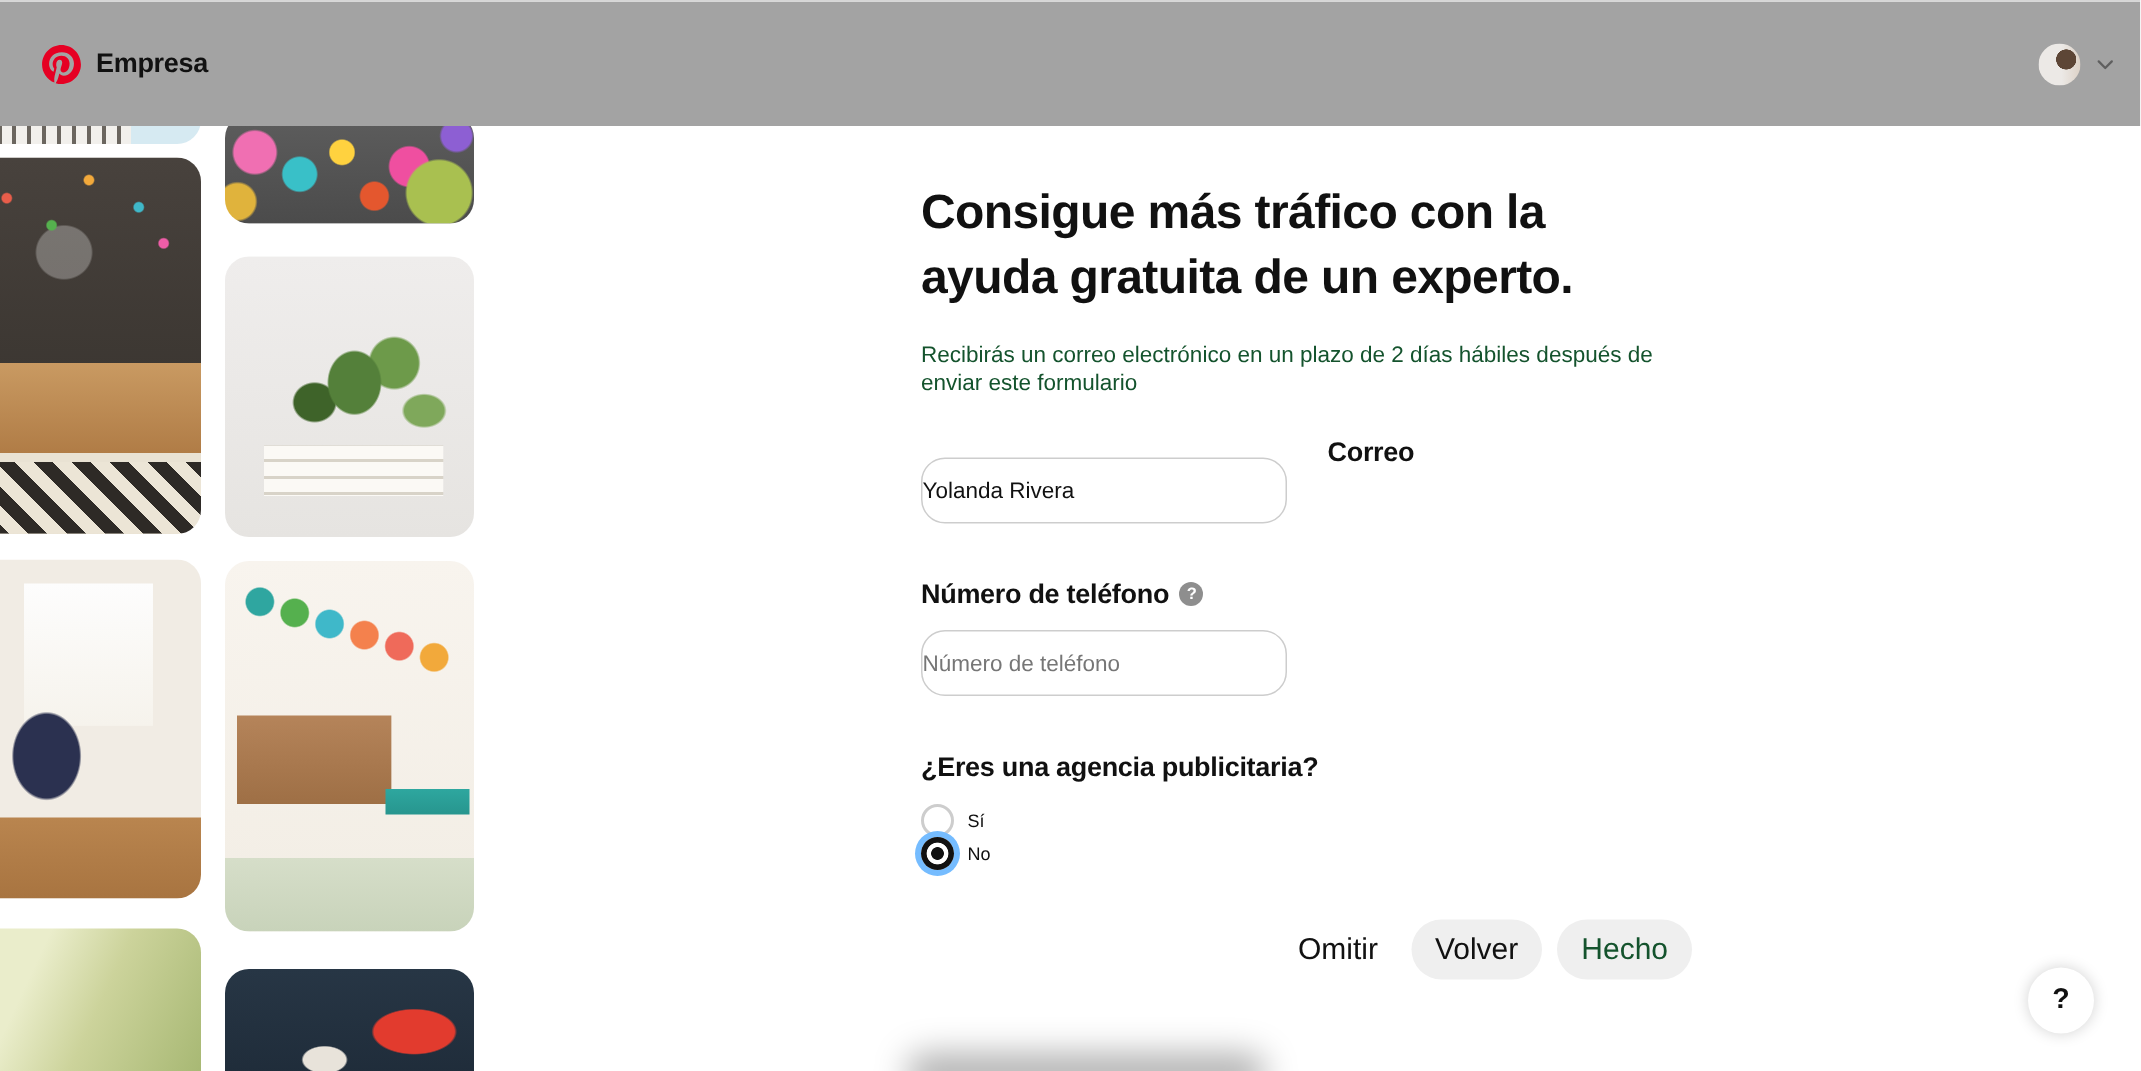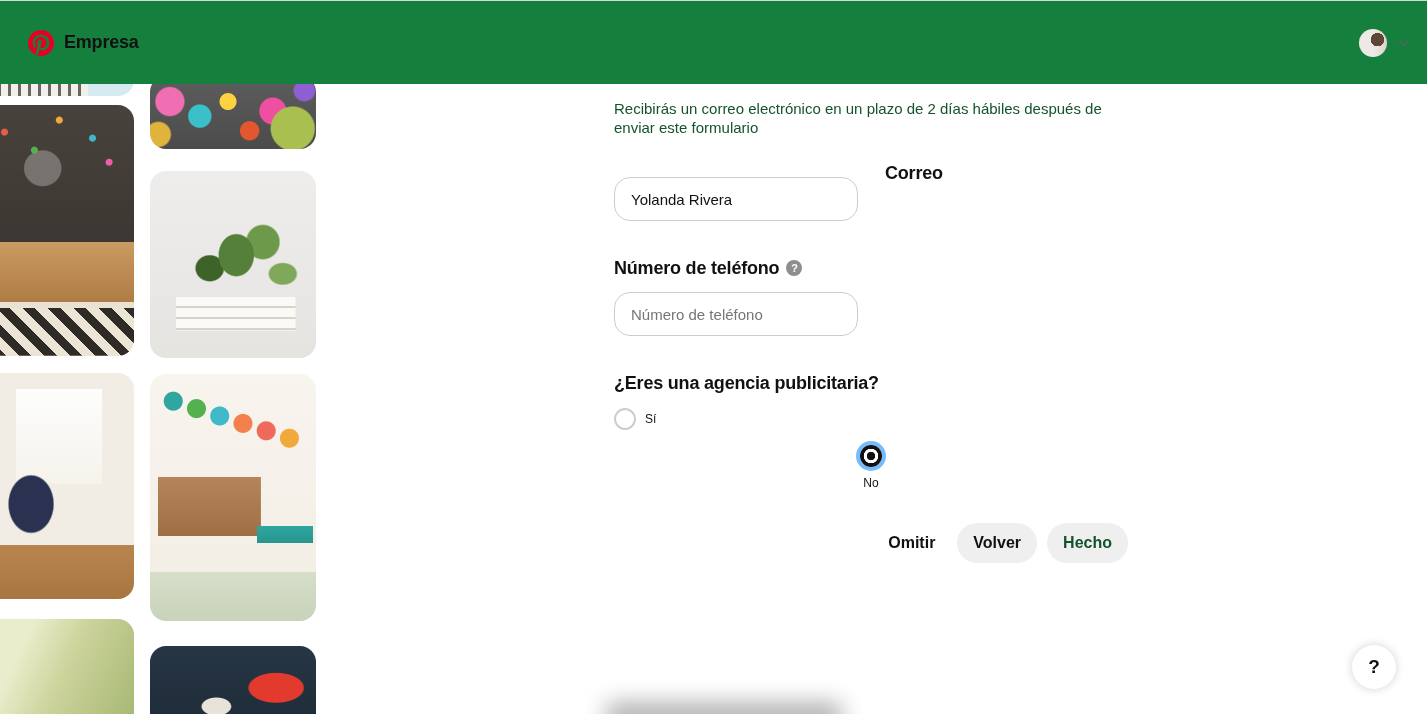--- a/index.html
+++ b/index.html
@@ -1,21 +1,21 @@
 <!DOCTYPE html>
 <html><head>
 <meta charset="utf-8">
 <style>
   html,body{margin:0;padding:0;background:#fff;}
   .page{position:relative;width:1427px;height:714px;overflow:hidden;background:#fff;
         border-top:1px solid #d6d6d6;box-sizing:border-box;
         font-family:"Liberation Sans",sans-serif;color:#111;}
 
   
-  .topbar{position:absolute;left:0;top:0;right:0;height:83px;background:#15803d;z-index:20;
+  .topbar{position:absolute;left:0;top:0;right:0;height:83px;background:#a3a3a3;z-index:20;
           display:flex;align-items:center;justify-content:space-between;padding:0 16px 0 28px;box-sizing:border-box;}
   .brand{display:flex;align-items:center;gap:10px;text-decoration:none;color:#111;cursor:pointer;}
   .logo{width:26px;height:26px;display:block;}
   .brand-label{font-size:18px;font-weight:700;letter-spacing:-0.2px;}
   .account{display:flex;align-items:center;gap:9px;cursor:pointer;}
   .avatar{width:28px;height:28px;border-radius:50%;
           background:
             radial-gradient(circle at 66% 38%,#5d4636 0 26%,rgba(0,0,0,0) 27%),
             linear-gradient(to right,#ece9e6 0 55%,#ddd2c7 100%);}
   .chev{display:flex;align-items:center;}
@@ -94,39 +94,39 @@
     background-position:0 0,0 0,0 100%,0 0;}
 
   
   .panel{position:absolute;left:614px;top:83px;width:514px;z-index:10;}
   .title{margin-top:36px;width:492px;font-size:32px;line-height:43px;font-weight:700;letter-spacing:-0.4px;}
   .subtitle{margin-top:15px;width:514px;font-size:15px;line-height:19px;color:#14532d;}
   .fields{display:grid;grid-template-columns:244px 243px;column-gap:27px;margin-top:26px;}
   .field-label{font-size:18px;font-weight:700;letter-spacing:-0.2px;height:20px;display:flex;align-items:center;gap:7px;}
   .row2{margin-top:37px;}
   .text-input,.select{margin-top:14px;height:44px;width:100%;box-sizing:border-box;
-    border:1px solid #cdcdcd;border-radius:16px;background:#fff;padding:0 16px;
+    border:1px solid #cdcdcd;border-radius:16px;background:#fff;padding:0 0;
     font-family:"Liberation Sans",sans-serif;font-size:15px;color:#111;}
   .text-input::placeholder{color:#767676;}
   .select{display:flex;align-items:center;justify-content:space-between;cursor:pointer;}
   .help-dot{width:16px;height:16px;border-radius:50%;background:#8e8e8e;color:#fff;
     font-size:11px;font-weight:700;display:inline-flex;align-items:center;justify-content:center;cursor:pointer;}
 
   .agency-q{margin-top:37px;font-size:18px;font-weight:700;letter-spacing:-0.2px;}
   .radio-row{display:flex;align-items:center;gap:9px;cursor:pointer;}
   .radio-row.first{margin-top:14px;}
-  .radio-row.second{margin-top:15px;flex-direction:column;}
+  .radio-row.second{margin-top:0;}
   .radio{width:22px;height:22px;border-radius:50%;box-sizing:border-box;border:2px solid #cdcdcd;background:#fff;flex:0 0 auto;}
   .radio.selected{border:none;background:radial-gradient(circle,#111 0 4px,#fff 4.5px 7px,#111 7.5px);
     box-shadow:0 0 0 4px #75bcff;}
   .radio-label{font-size:12px;}
 
   .actions{margin-top:33px;display:flex;justify-content:flex-end;align-items:center;gap:10px;width:514px;}
   .btn{height:40px;border:none;border-radius:20px;background:#efefef;padding:0 16px;
-       font-family:"Liberation Sans",sans-serif;font-size:16px;font-weight:700;color:#111;cursor:pointer;}
+       font-family:"Liberation Sans",sans-serif;font-size:20px;font-weight:400;color:#111;cursor:pointer;}
   .btn.text-only{background:transparent;padding:0 12px;}
   .btn.disabled{color:#14532d;cursor:default;}
 
   
   .help-fab{position:absolute;right:31px;bottom:25px;width:44px;height:44px;border-radius:50%;
     background:#fff;box-shadow:0 0 10px rgba(0,0,0,0.18);display:flex;align-items:center;justify-content:center;
     font-size:19px;font-weight:700;color:#111;cursor:pointer;z-index:30;}
   .toast-shadow{position:absolute;left:604px;bottom:-16px;width:240px;height:28px;border-radius:16px;
     background:rgba(0,0,0,0.30);filter:blur(11px);z-index:5;}
 </style>
@@ -157,20 +157,21 @@
       <span class="avatar"></span>
       <span class="chev">
         <svg width="15" height="15" viewBox="0 0 24 24">
             <path d="M5 9.5l7 7 7-7" fill="none" stroke="#5f5f5f" stroke-width="2.4" stroke-linecap="round" stroke-linejoin="round"></path>
           </svg>
       </span>
     </div>
   </header>
 
   <main class="panel">
+    <h1 class="title">Consigue más tráfico con la ayuda gratuita de un experto.</h1>
     <p class="subtitle">Recibirás un correo electrónico en un plazo de 2 días hábiles después de enviar este formulario</p>
 
     <div class="fields">
       <div>
         <input class="text-input" type="text" value="Yolanda Rivera" style="">
       </div>
       <div>
         <div class="field-label">Correo</div>
       </div>
     </div>

